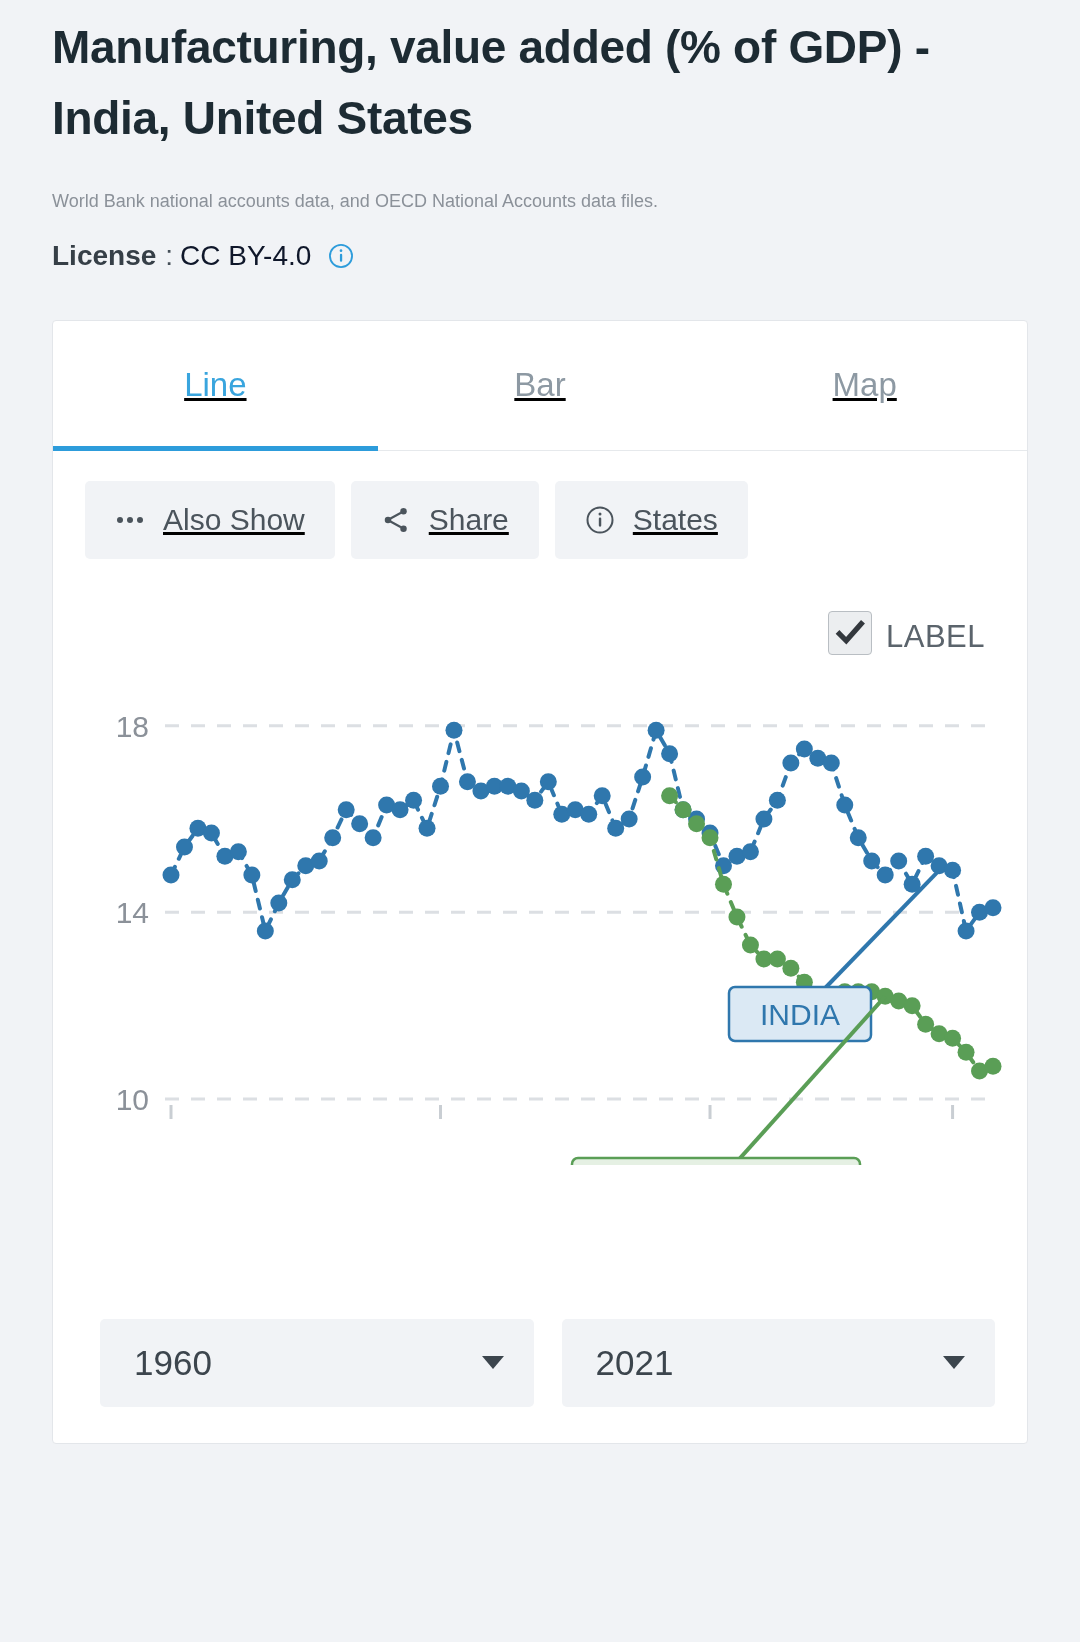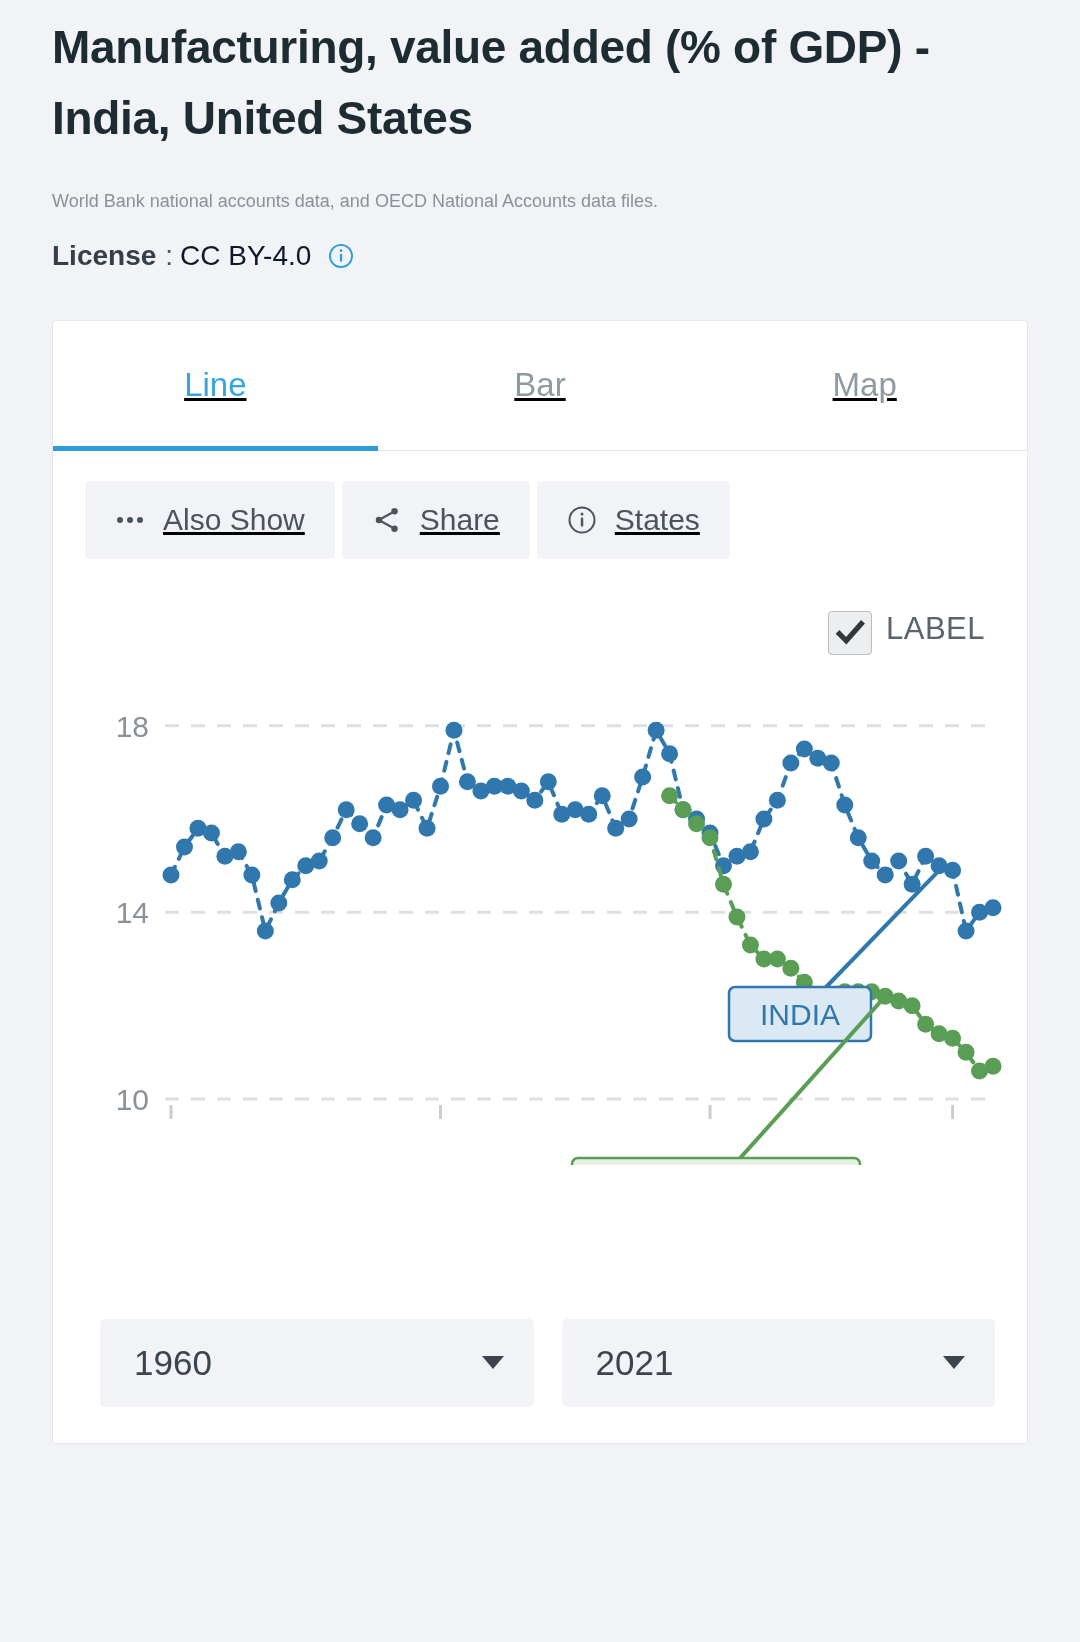--- a/index.html
+++ b/index.html
@@ -82,21 +82,21 @@
     content: "";
     position: absolute;
     left: 0; right: 0; bottom: -1px;
     height: 5px;
     background: #2d9cdb;
   }
 
   
   .toolbar {
     display: flex;
-    gap: 7px;
+    gap: 16px;
     padding: 30px 0 0 32px;
   }
   .tool-btn {
     display: inline-flex;
     align-items: center;
     gap: 18px;
     background: #f1f3f6;
     border: none;
     border-radius: 5px;
     height: 78px;
@@ -118,21 +118,21 @@
     margin-top: 46px;
     height: 600px;
   }
   .chart-svg { display: block; }
 
   .label-toggle {
     position: absolute;
     right: 42px;
     top: 6px;
     display: flex;
-    align-items: flex-start;
+    align-items: flex-end;
     gap: 14px;
   }
   .checkbox {
     width: 44px; height: 44px;
     background: #eceef0;
     border: 1px solid #b9bec3;
     border-radius: 4px;
     display: flex; align-items: center; justify-content: center;
     cursor: pointer;
   }

